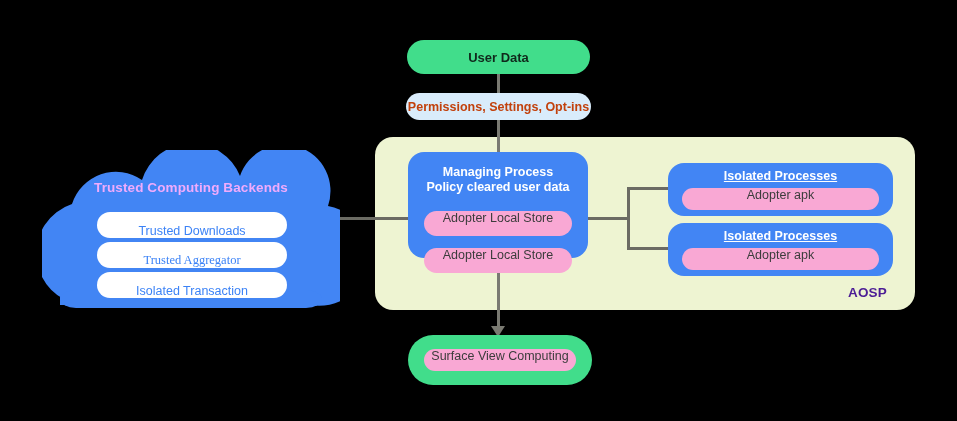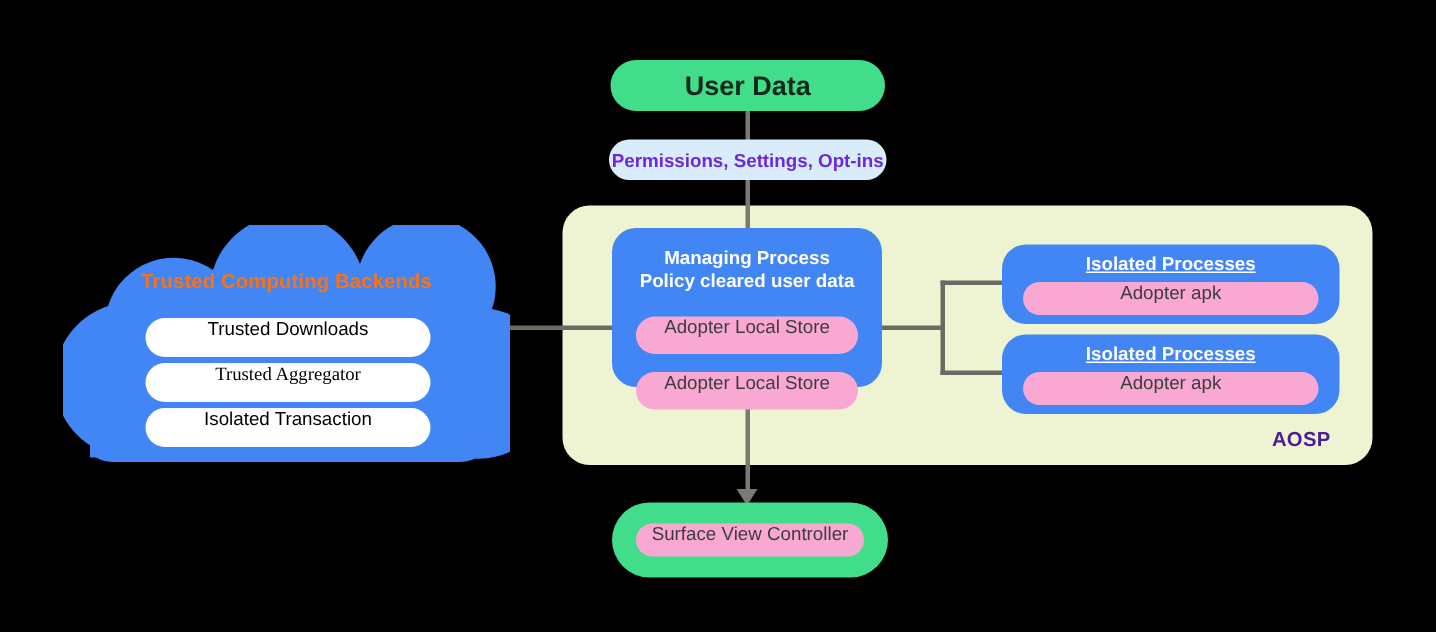--- a/index.html
+++ b/index.html
@@ -53,35 +53,35 @@
     border-top: 11px solid #7a7a72;
   }
 
   
   #cloud { left: 42px; top: 150px; width: 298px; height: 158px; }
   #cloud svg { display:block; }
   #cloud-title {
     position: absolute;
     left: 0; right: 0; top: 30px;
     text-align: center;
-    color: #f97316;
+    color: #f0abfc;
     font-size: 13.5px;
     font-weight: bold;
     letter-spacing: .1px;
   }
   .cloud-pill {
     position: absolute;
     left: 55px;
     width: 190px;
     height: 26px;
     background: #ffffff;
     border-radius: 13px;
-    display: flex; align-items: flex-start; justify-content: center;
-    font-size: 12.5px;
-    color: #000000;
+    display: flex; align-items: flex-end; justify-content: center;
+    font-size: 12.5px;
+    color: #3b82f6;
   }
   #cloud-pill-0 { top: 62px; }
   #cloud-pill-1 { top: 92px; font-family: Liberation Serif, serif; }
   #cloud-pill-2 { top: 122px; }
 
   
   .blue-box { background: #4285f4; border-radius: 16px; }
   .green-box { background: #41dd8b; border-radius: 26px; }
   .lightblue-box { background: #d9ecfb; border-radius: 14px; }
 
@@ -101,29 +101,29 @@
     display: flex; align-items: flex-start; justify-content: center;
     font-size: 12.5px;
     color: #3c3c3c;
   }
 
   
   #user-data {
     left: 407px; top: 40px; width: 183px; height: 34px;
     display: flex; align-items: center; justify-content: center;
   }
-  #user-data .box-title { font-size: 18px; }
+  #user-data .box-title { font-size: 13px; }
 
   
   #permissions {
     left: 406px; top: 93px; width: 185px; height: 27px;
     display: flex; align-items: center; justify-content: center;
   }
   #permissions-label {
-    font-size: 12.5px; font-weight: bold; color: #6d28d9;
+    font-size: 12.5px; font-weight: bold; color: #c2410c;
   }
 
   
   #managing-process {
     left: 408px; top: 152px; width: 180px; height: 106px;
     padding: 13px 16px 0 16px;
   }
   #managing-process .inner-pill { margin-top: 12px; }
   #mp-pill-0 { margin-top: 16px !important; }
 
@@ -222,17 +222,17 @@
   </div>
   <div id="iso-1" class="node blue-box iso-box">
     <div class="iso-title">Isolated Processes</div>
     <div class="inner-pill">
       <span>Adopter apk</span>
     </div>
   </div>
 
   <div id="adopter-app" class="node green-box">
     <div class="inner-pill">
-      <span>Surface View Controller</span>
+      <span>Surface View Computing</span>
     </div>
   </div>
 
 </div>
 
 </body></html>

